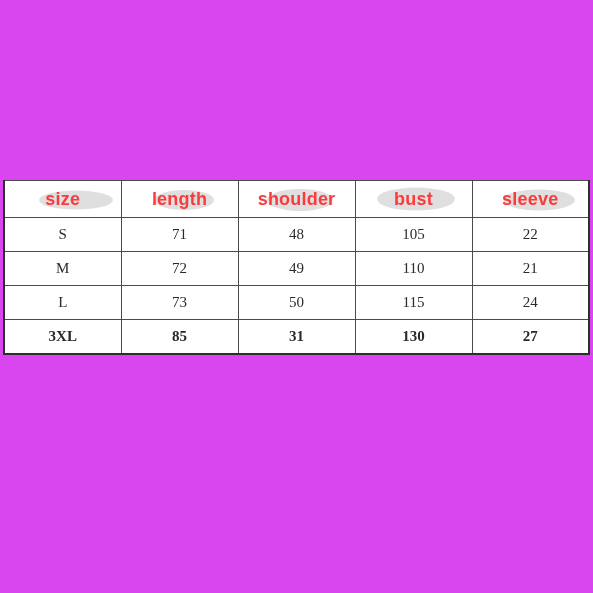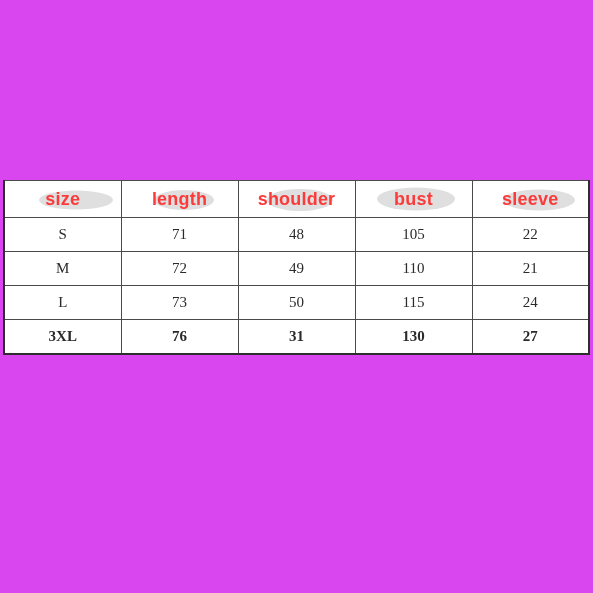--- a/index.html
+++ b/index.html
@@ -184,21 +184,21 @@
         </tr>
         <tr>
           <td>L</td>
           <td>73</td>
           <td>50</td>
           <td>115</td>
           <td>24</td>
         </tr>
         <tr>
           <td>3XL</td>
-          <td>76</td>
+          <td>85</td>
           <td>31</td>
           <td>130</td>
           <td>27</td>
         </tr>
       </tbody>
     </table>
   </div>
 
 </div>
 

